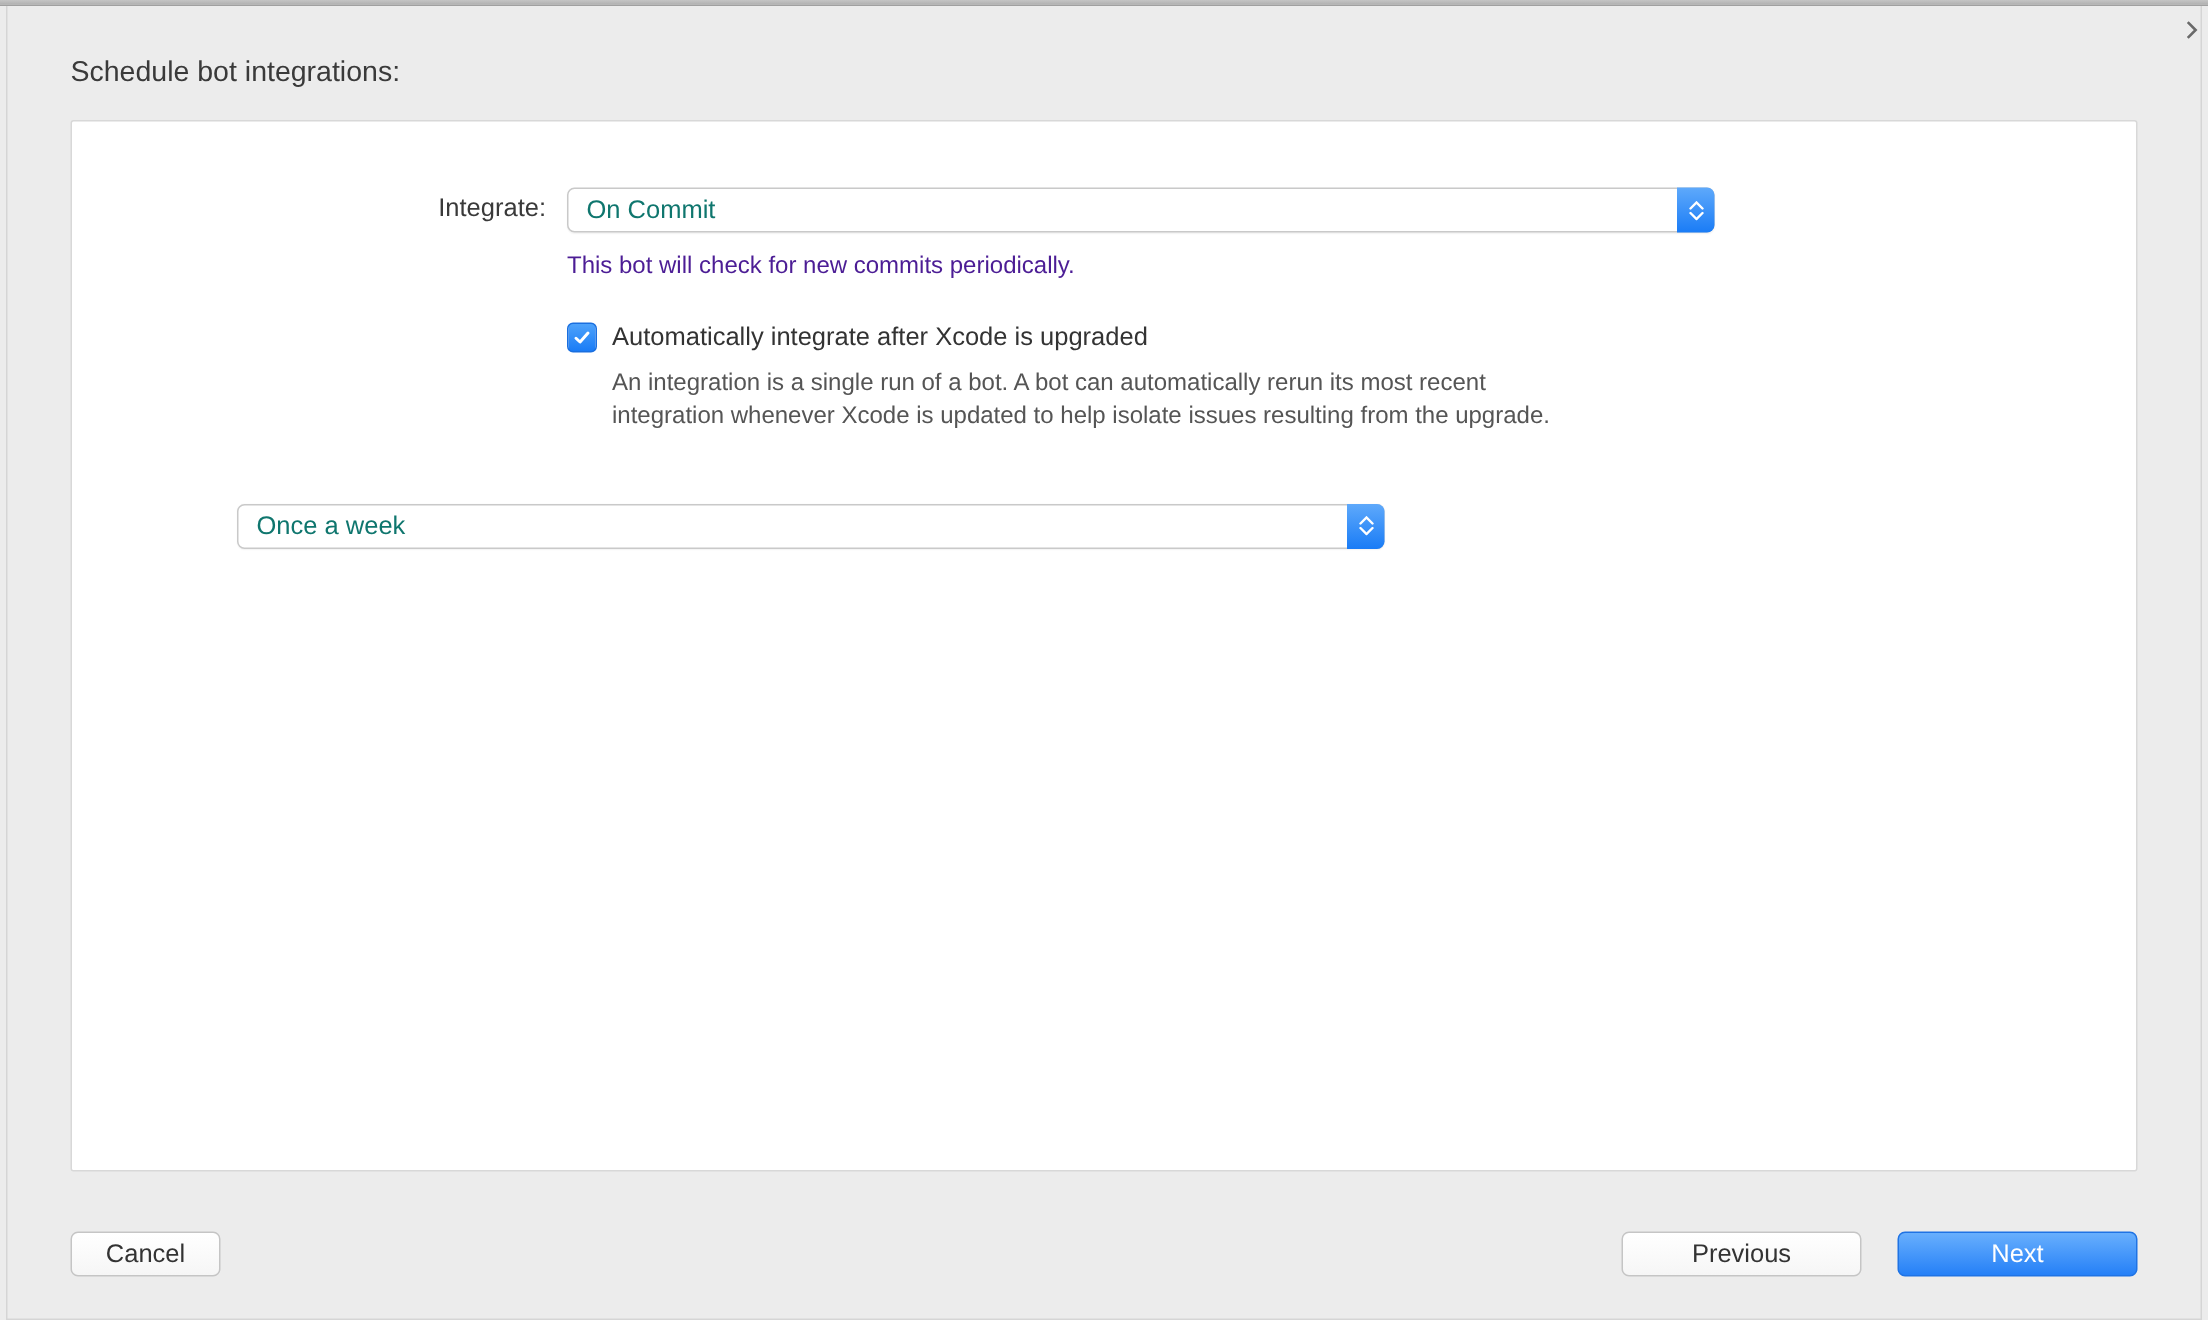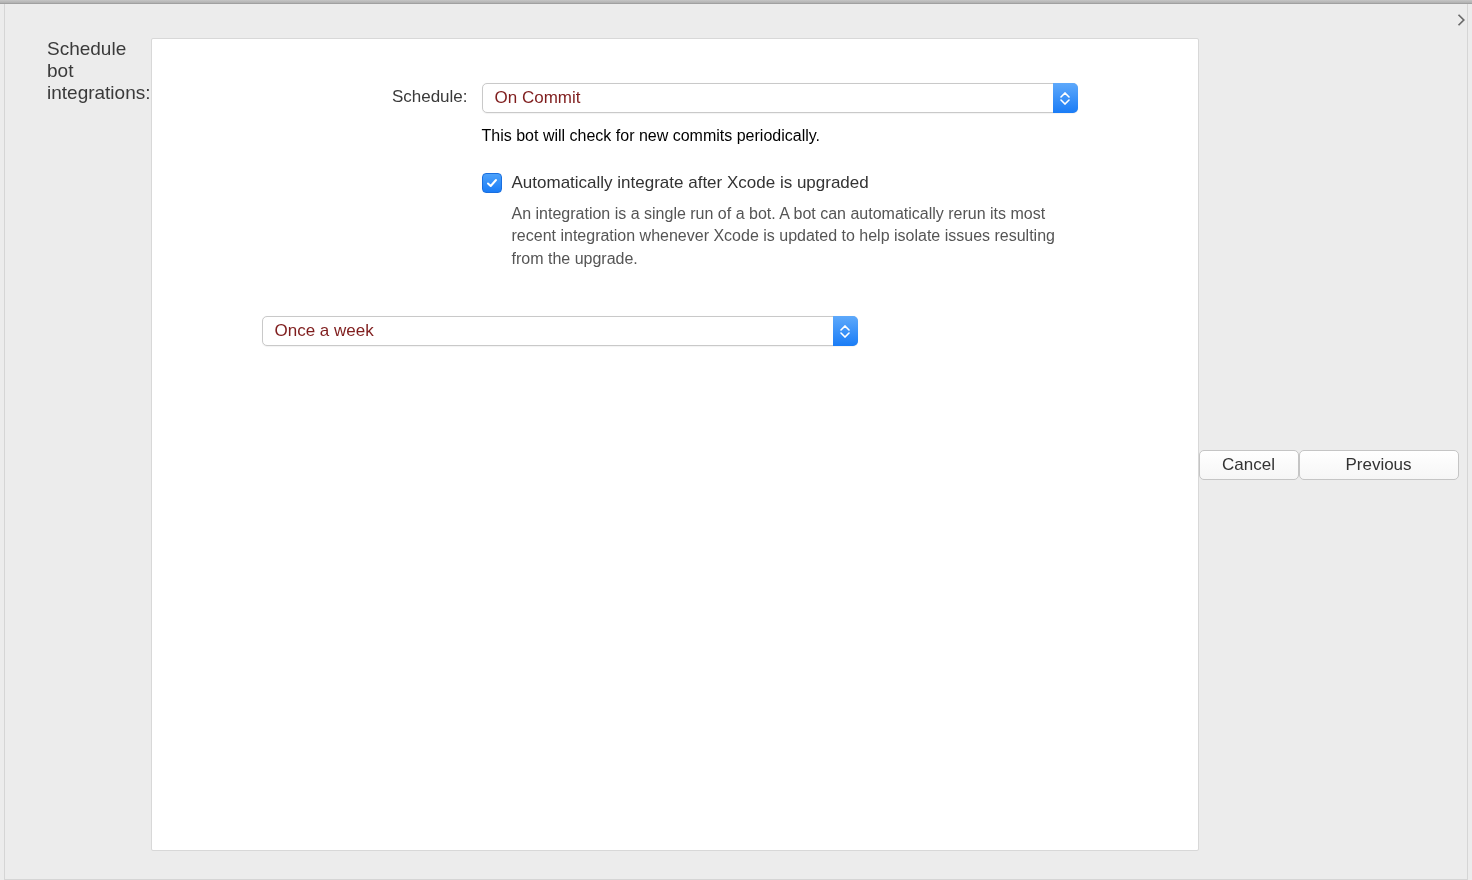--- a/index.html
+++ b/index.html
@@ -19,21 +19,21 @@
       height: 4px;
       background: linear-gradient(to bottom, #c5c5c5, #b0b0b0);
       border-bottom: 1px solid #a0a0a0;
     }
     .dialog {
       margin: 0 4px;
       background: #ececec;
       padding: 34px 42px 28px 42px;
       height: calc(100% - 4px);
       display: flex;
-      flex-direction: row;
+      flex-direction: column;
       position: relative;
       border-right: 1px solid #d5d5d5;
       border-left: 1px solid #d5d5d5;
       border-bottom: 1px solid #d5d5d5;
     }
     .corner-arrow {
       position: absolute;
       top: 8px;
       right: -4px;
       width: 16px;
@@ -65,29 +65,29 @@
       padding-top: 4px;
       font-size: 17px;
       color: #3a3a3a;
     }
     .form-control-col {
       flex: 1;
     }
     .popup-button {
       display: flex;
       align-items: center;
-      width: 596px;
+      width: 765px;
       height: 30px;
       background: #ffffff;
       border: 1px solid #c9c9c9;
       border-radius: 5px;
       position: relative;
       padding-left: 12px;
       font-size: 17px;
-      color: #7f1d1d;
+      color: #0f766e;
       cursor: default;
       box-shadow: 0 0.5px 1px rgba(0,0,0,0.05);
     }
     .popup-stepper {
       position: absolute;
       right: -1px;
       top: -1px;
       width: 25px;
       height: 30px;
       background: linear-gradient(to bottom, #5ea9fb, #1a7cf6);
@@ -95,21 +95,21 @@
       display: flex;
       flex-direction: column;
       align-items: center;
       justify-content: center;
     }
     .popup-stepper svg {
       display: block;
     }
     .hint-text {
       font-size: 16px;
-      color: #000000;
+      color: #4c1d95;
       margin-top: 14px;
       margin-bottom: 28px;
     }
     .checkbox-row {
       display: flex;
       align-items: center;
       margin-top: 24px;
     }
     .mac-checkbox {
       width: 20px;
@@ -159,42 +159,42 @@
       border: 1px solid #c5c5c5;
       color: #333;
     }
     .btn-primary {
       background: linear-gradient(to bottom, #68affd, #2580f7);
       border: 1px solid #1f73e4;
       color: #fff;
     }
     .right-buttons {
       display: flex;
-      gap: 36px;
+      gap: 24px;
     }
   </style>
 </head>
 <body>
 
 <div class="top-bar"></div>
 
 <div class="dialog">
 
   <div class="corner-arrow">
     <svg viewBox="0 0 16 16" width="14" height="14">
       <path d="M4 2 L10 8 L4 14" stroke="#6a6a6a" stroke-width="2" fill="none"></path>
     </svg>
   </div>
 
   <div class="title">Schedule bot integrations:</div>
 
   <div class="content-box">
 
     <div class="form-row">
-      <div class="form-label-col">Schedule:</div>
+      <div class="form-label-col">Integrate:</div>
       <div class="form-control-col">
         <div class="popup-button">
           <span>On Commit</span>
           <div class="popup-stepper">
             <svg width="10" height="6" viewBox="0 0 10 6">
                 <path d="M1 5 L5 1 L9 5" stroke="#fff" stroke-width="1.6" fill="none" stroke-linecap="round"></path>
               </svg>
             <svg width="10" height="6" viewBox="0 0 10 6" style="margin-top:1px">
                 <path d="M1 1 L5 5 L9 1" stroke="#fff" stroke-width="1.6" fill="none" stroke-linecap="round"></path>
               </svg>

